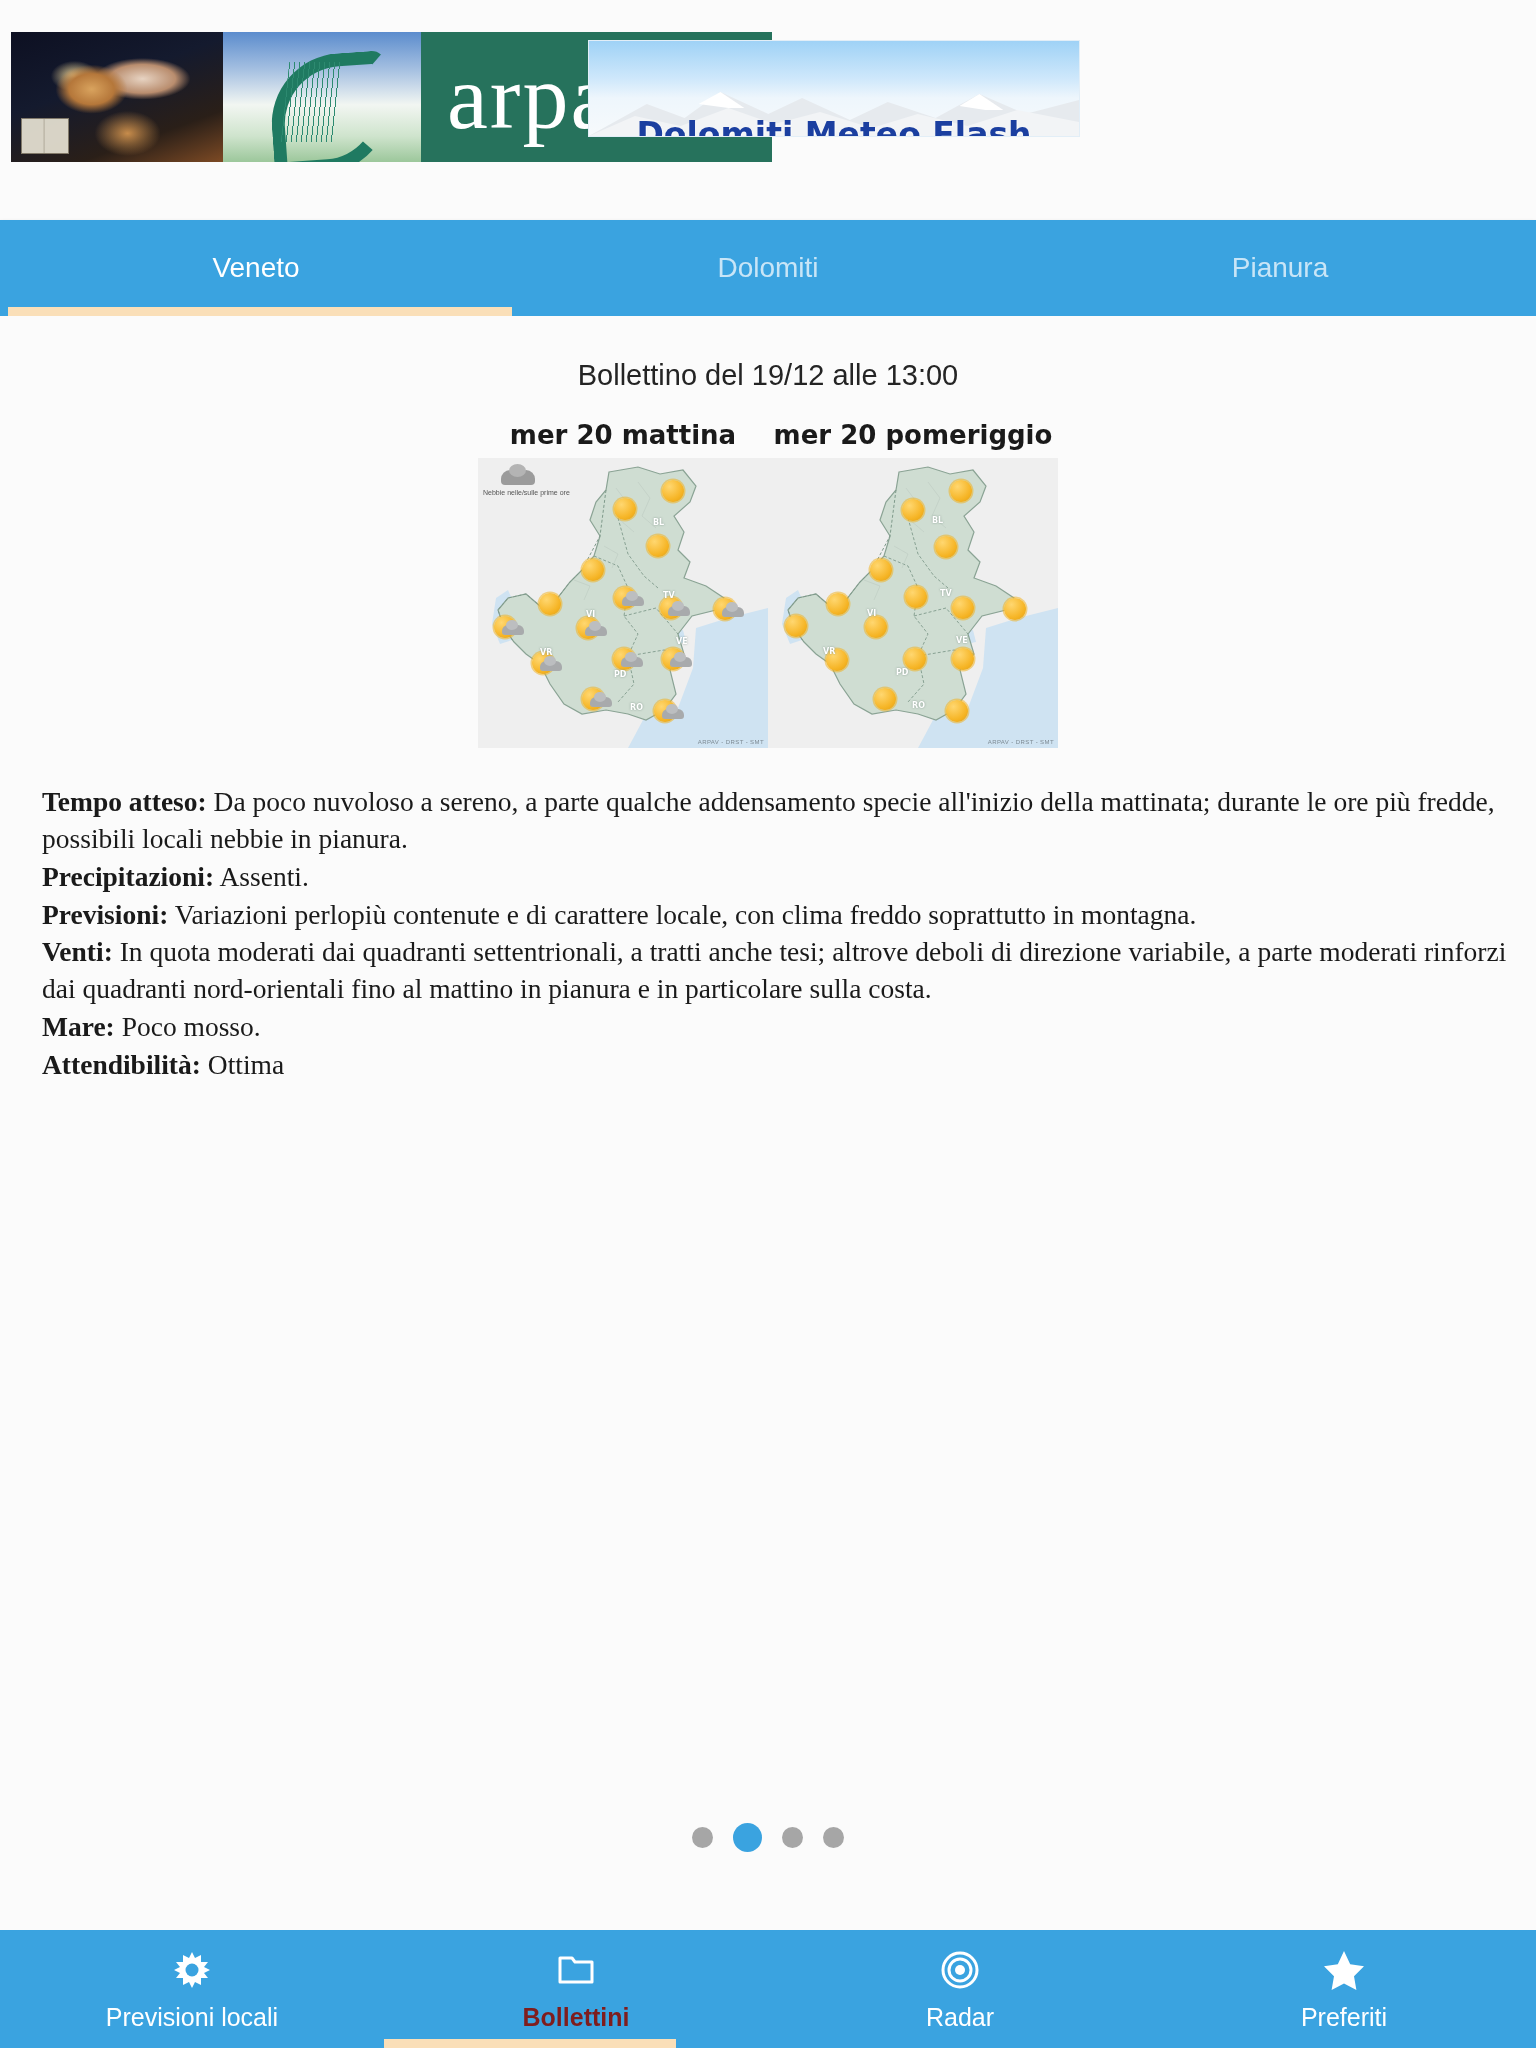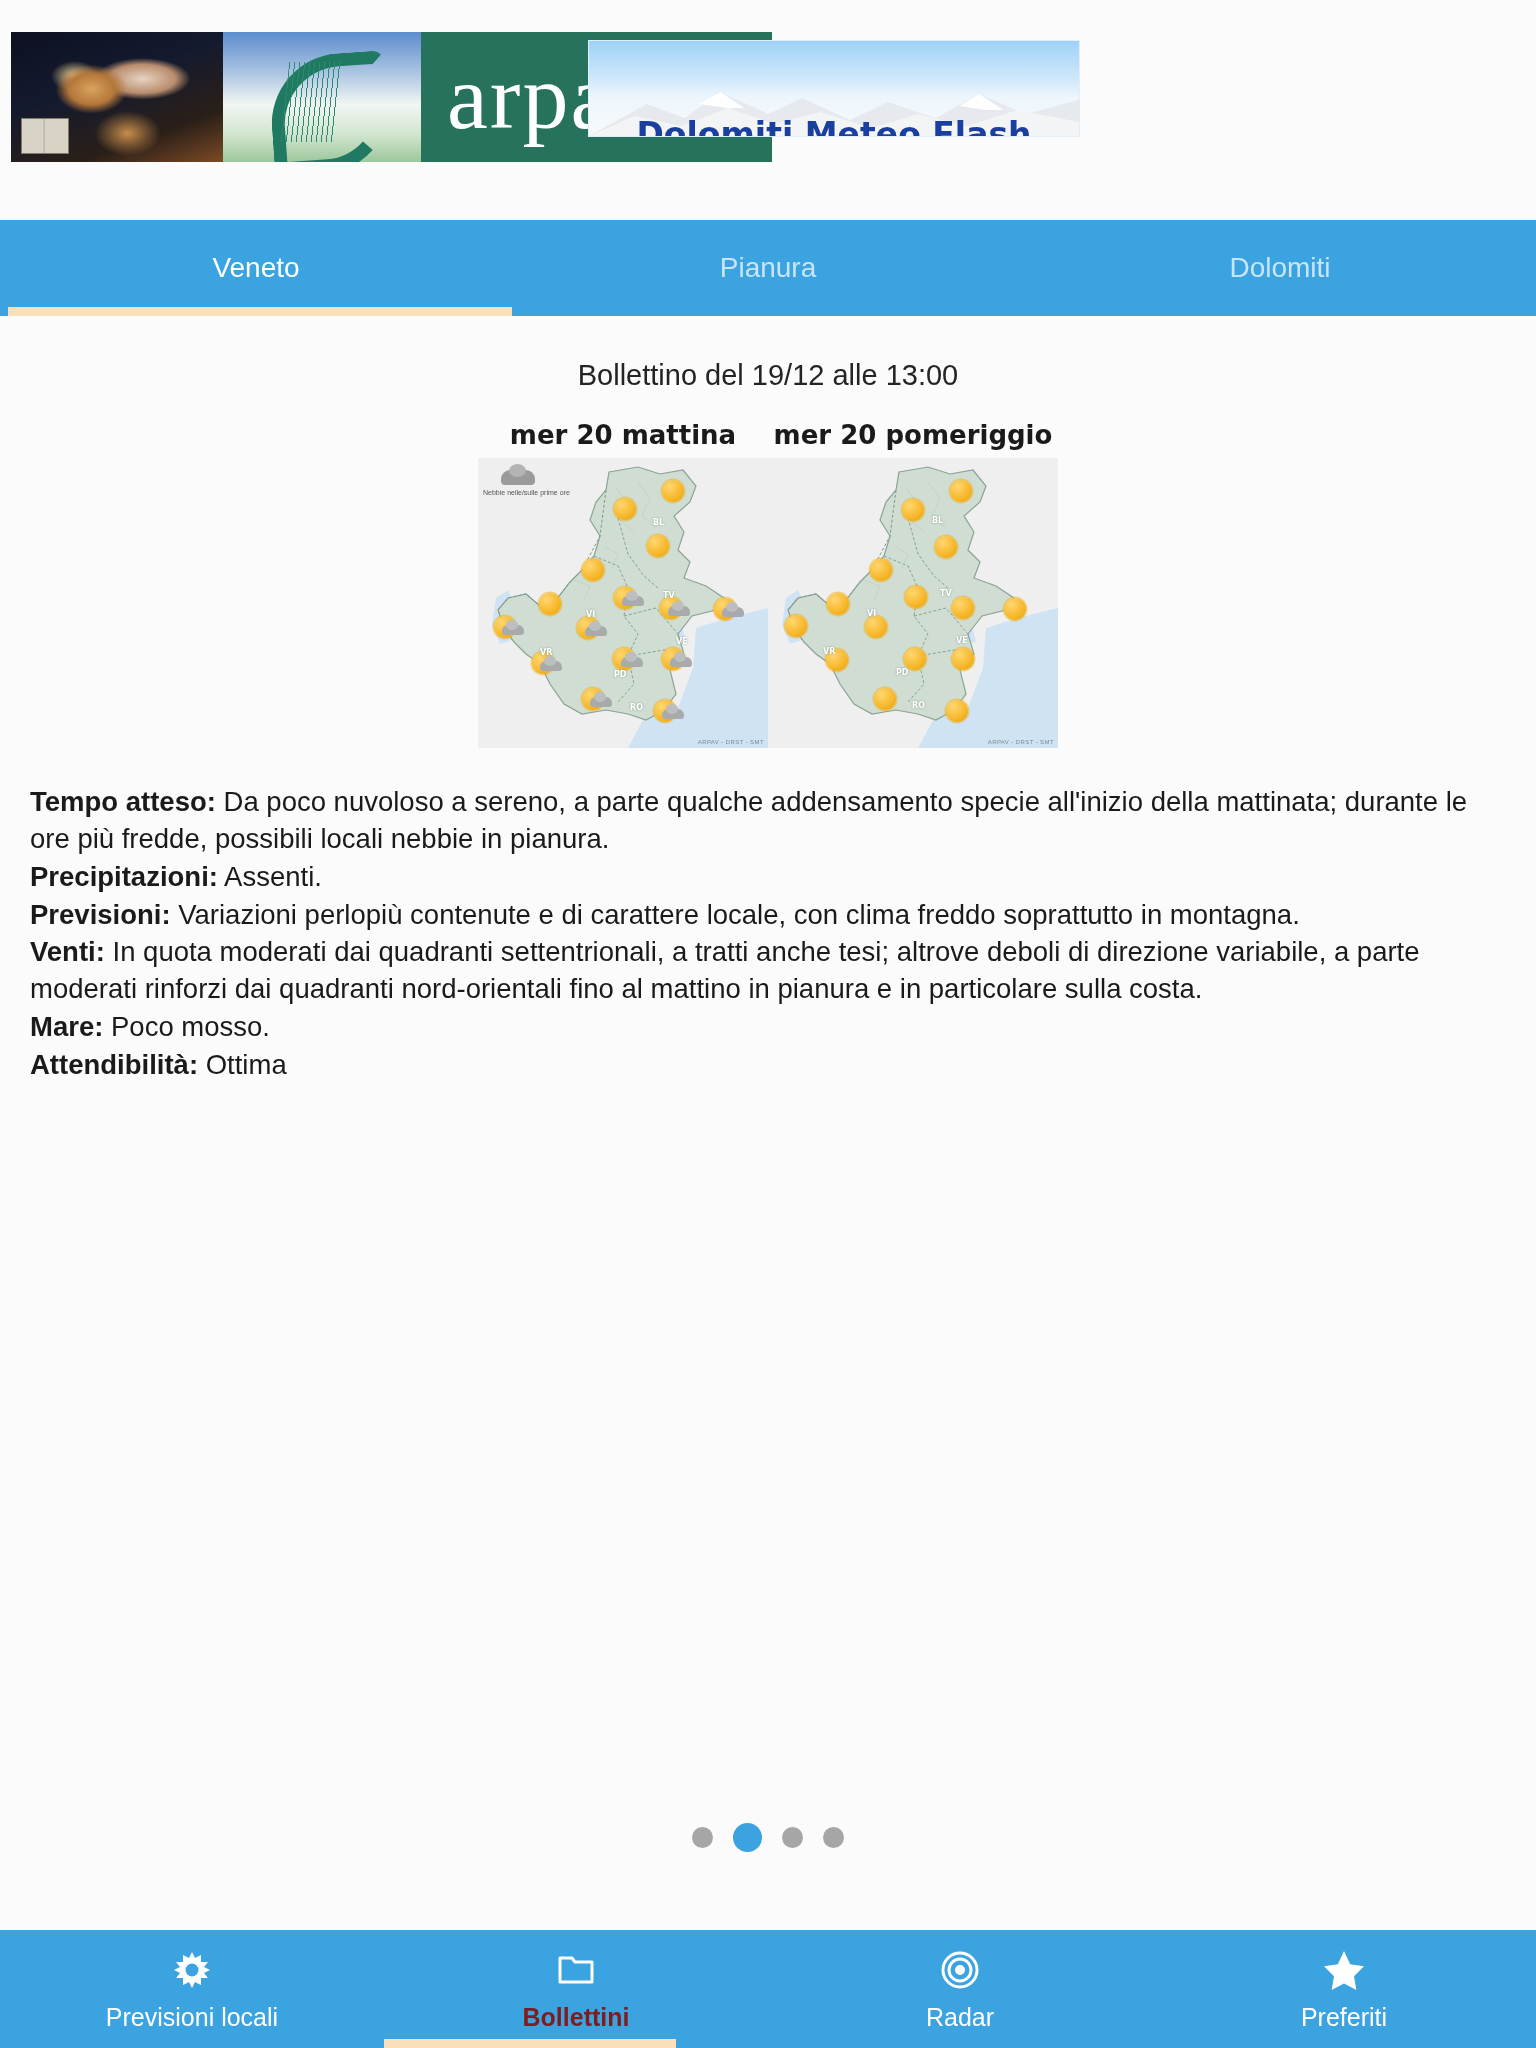--- a/index.html
+++ b/index.html
@@ -279,21 +279,21 @@
   }
 
   
   .forecast {
     margin: 36px 26px 0 26px;
     font-size: 27.5px;
     line-height: 1.34;
     color: #1a1a1a;
     font-family: "Liberation Sans", sans-serif;
   }
-  .forecast p { margin: 0 0 1px 4px; }
+  .forecast p { margin: 0 0 1px 16px; font-family: Liberation Serif, serif; }
   .forecast .lbl { font-weight: bold; }
 
   
   .dots {
     position: absolute;
     left: 0; right: 0;
     bottom: 78px;
     display: flex;
     justify-content: center;
     align-items: center;
@@ -365,22 +365,22 @@
         <polygon points="0,62 46,42 92,52 140,34 186,50 232,38 284,54 330,40 380,52 430,36 492,48 492,62" fill="#f2f4f6"></polygon>
         <polygon points="110,30 132,18 156,34 140,34" fill="#ffffff"></polygon>
         <polygon points="372,32 392,20 416,36 398,36" fill="#ffffff"></polygon>
       </svg>
       <div class="nb-text nb-sub">Dolomiti Meteo Flash</div>
     </div>
   </div>
 
   <div class="tabbar">
     <div class="tab active">Veneto</div>
+    <div class="tab">Dolomiti</div>
     <div class="tab">Pianura</div>
-    <div class="tab">Dolomiti</div>
     <div class="tab-underline"></div>
   </div>
 
   <div class="content">
 
     <div class="bulletin-date">Bollettino del 19/12 alle 13:00</div>
 
     <div class="maps-row">
 
       <div class="map-block">

